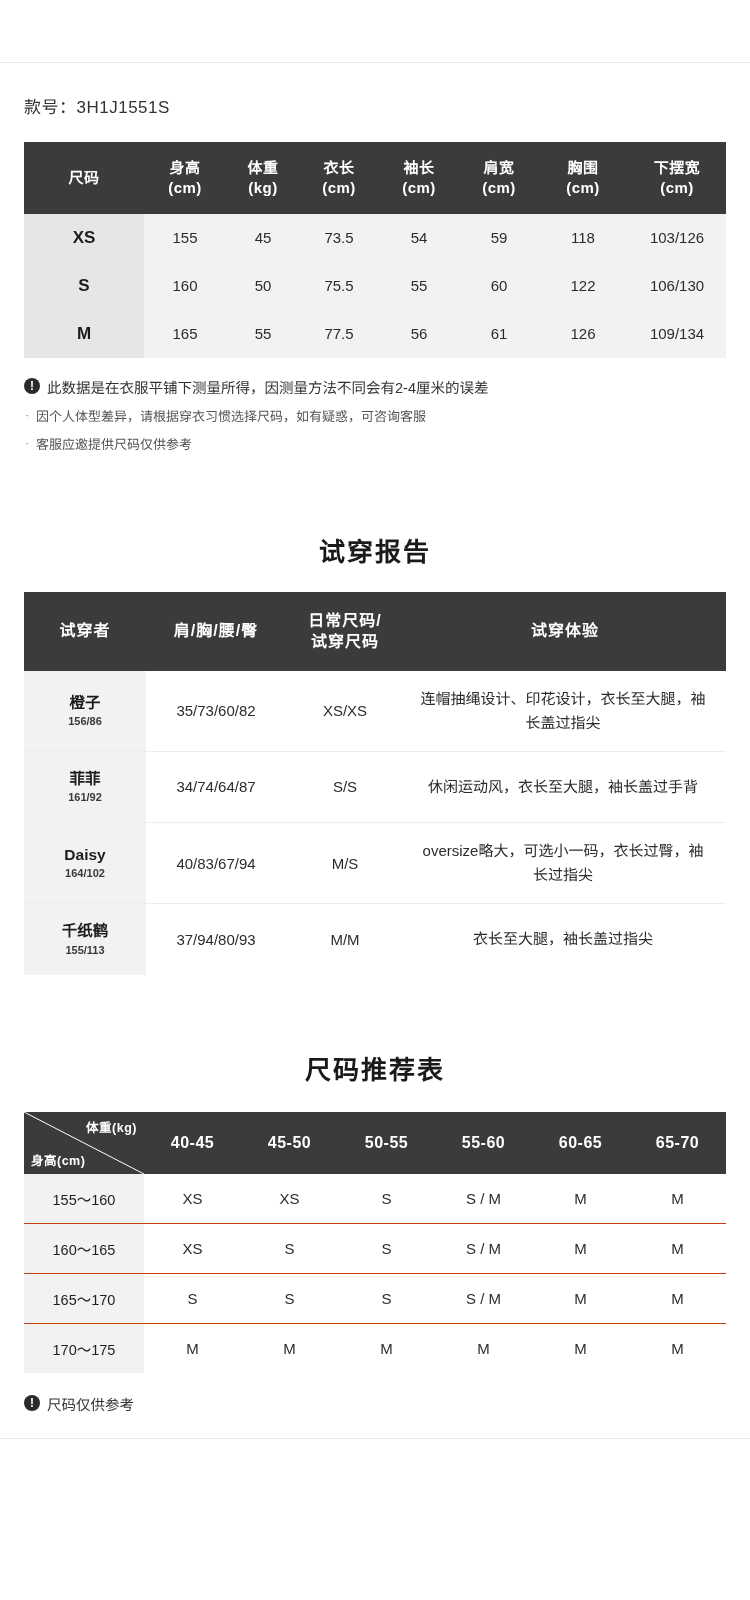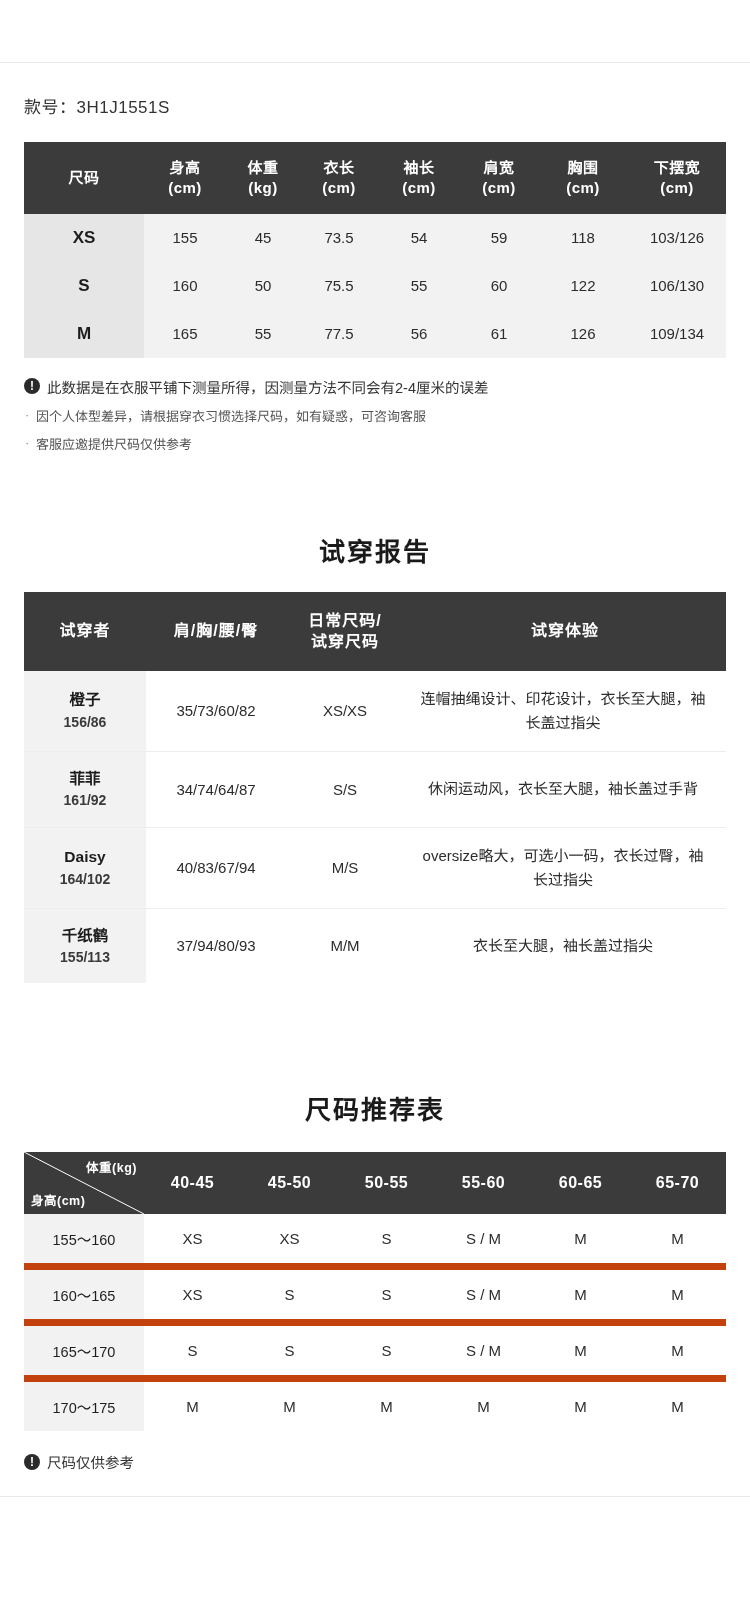--- a/index.html
+++ b/index.html
@@ -140,35 +140,35 @@
     line-height: 1.45;
   }
   #tryon-table td.person .nm {
     display: block;
     font-weight: bold;
     font-size: 15.5px;
     color: #1c1c1c;
   }
   #tryon-table td.person .meas {
     display: block;
-    font-size: 14px;
+    font-size: 11px;
     color: #3a3a3a;
     font-weight: bold;
   }
   #tryon-table td.measures { text-align: center; }
   #tryon-table td.sizes { text-align: center; }
   #tryon-table td.exp {
     text-align: center;
     line-height: 1.6;
     padding-left: 14px;
     padding-right: 18px;
   }
 
   
-  #rec-title { margin-top: 106px; }
+  #rec-title { margin-top: 74px; }
   #rec-table { margin-top: 26px; }
   #rec-table thead th {
     background: #3b3b3b;
     color: #ffffff;
     font-size: 16px;
     font-weight: bold;
     padding: 17px 2px;
     letter-spacing: 0.5px;
   }
   #rec-table thead th.corner {
@@ -202,21 +202,21 @@
     font-size: 12.5px;
     font-weight: bold;
     color: #ffffff;
     white-space: nowrap;
   }
   #rec-table tbody td {
     background: #ffffff;
     font-size: 15px;
     color: #2c2c2c;
     padding: 14px 2px;
-    border-bottom: 7px solid #c2410c;
+    border-bottom: 1px solid #c2410c;
     text-align: center;
   }
   #rec-table tbody tr:last-child td { border-bottom: none; }
   #rec-table tbody td.hrange {
     background: #f2f2f2;
     font-size: 14.5px;
     color: #1f1f1f;
   }
   .note-bottom {
     display: flex;

